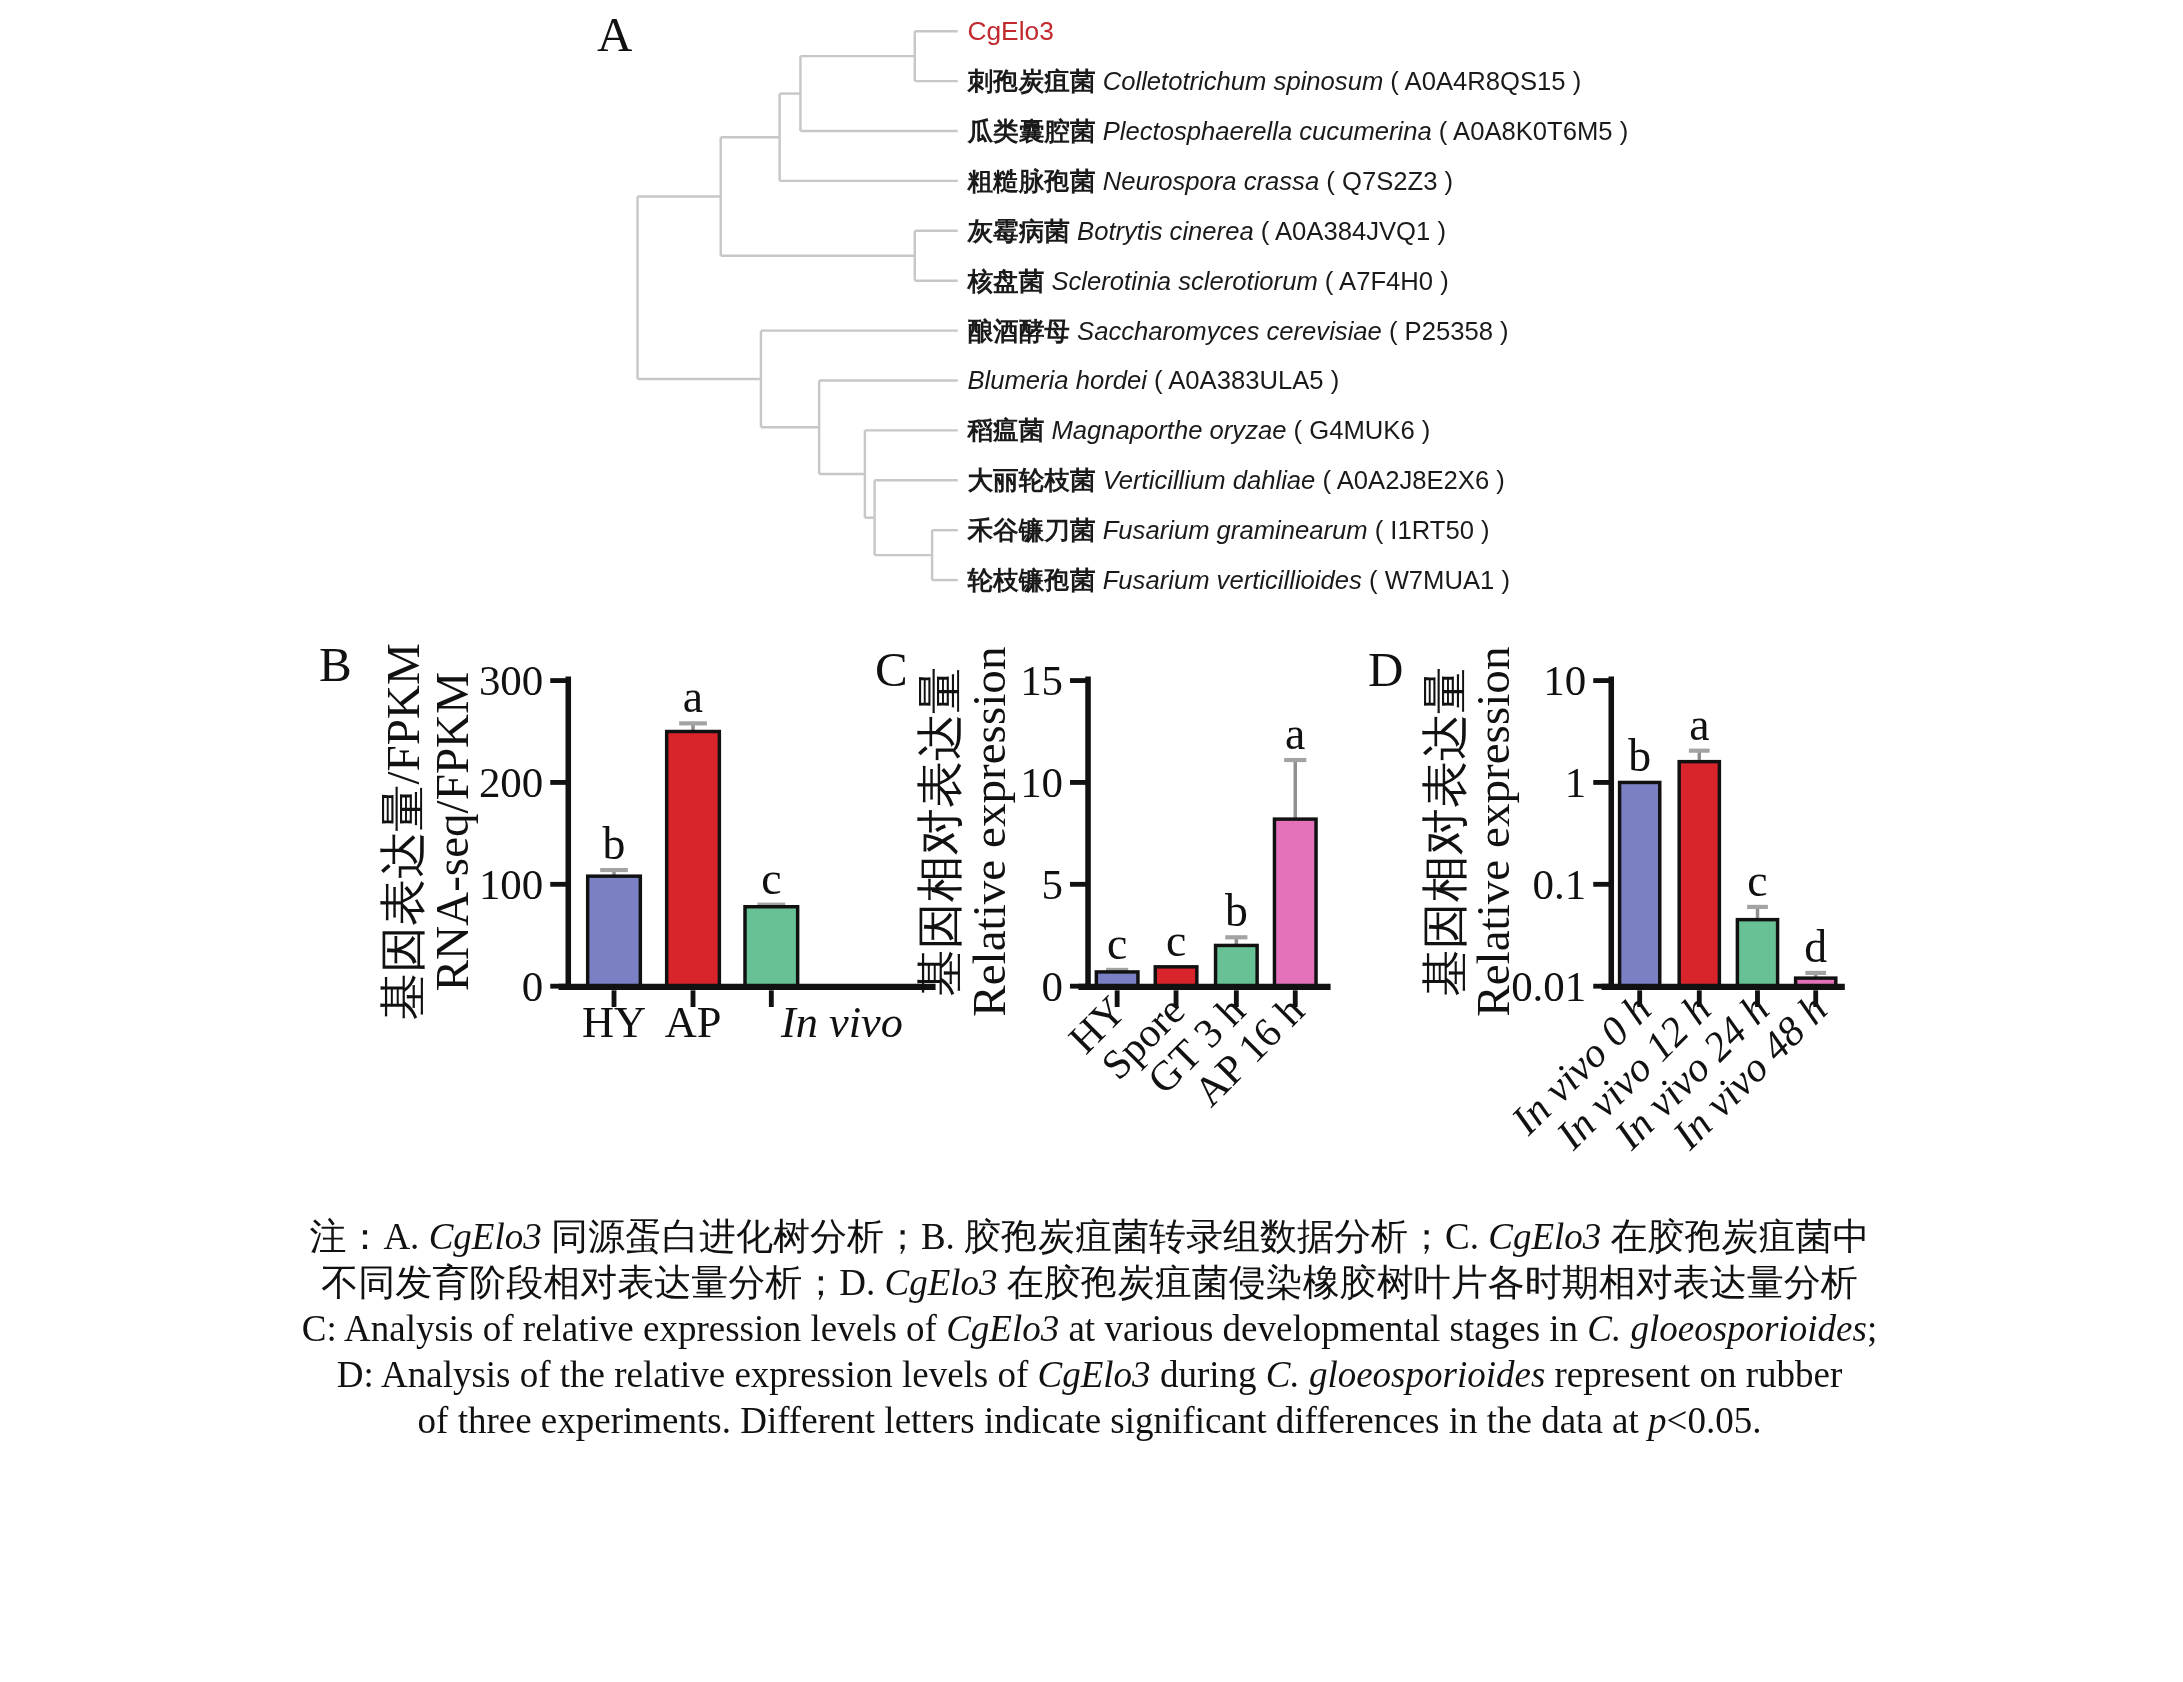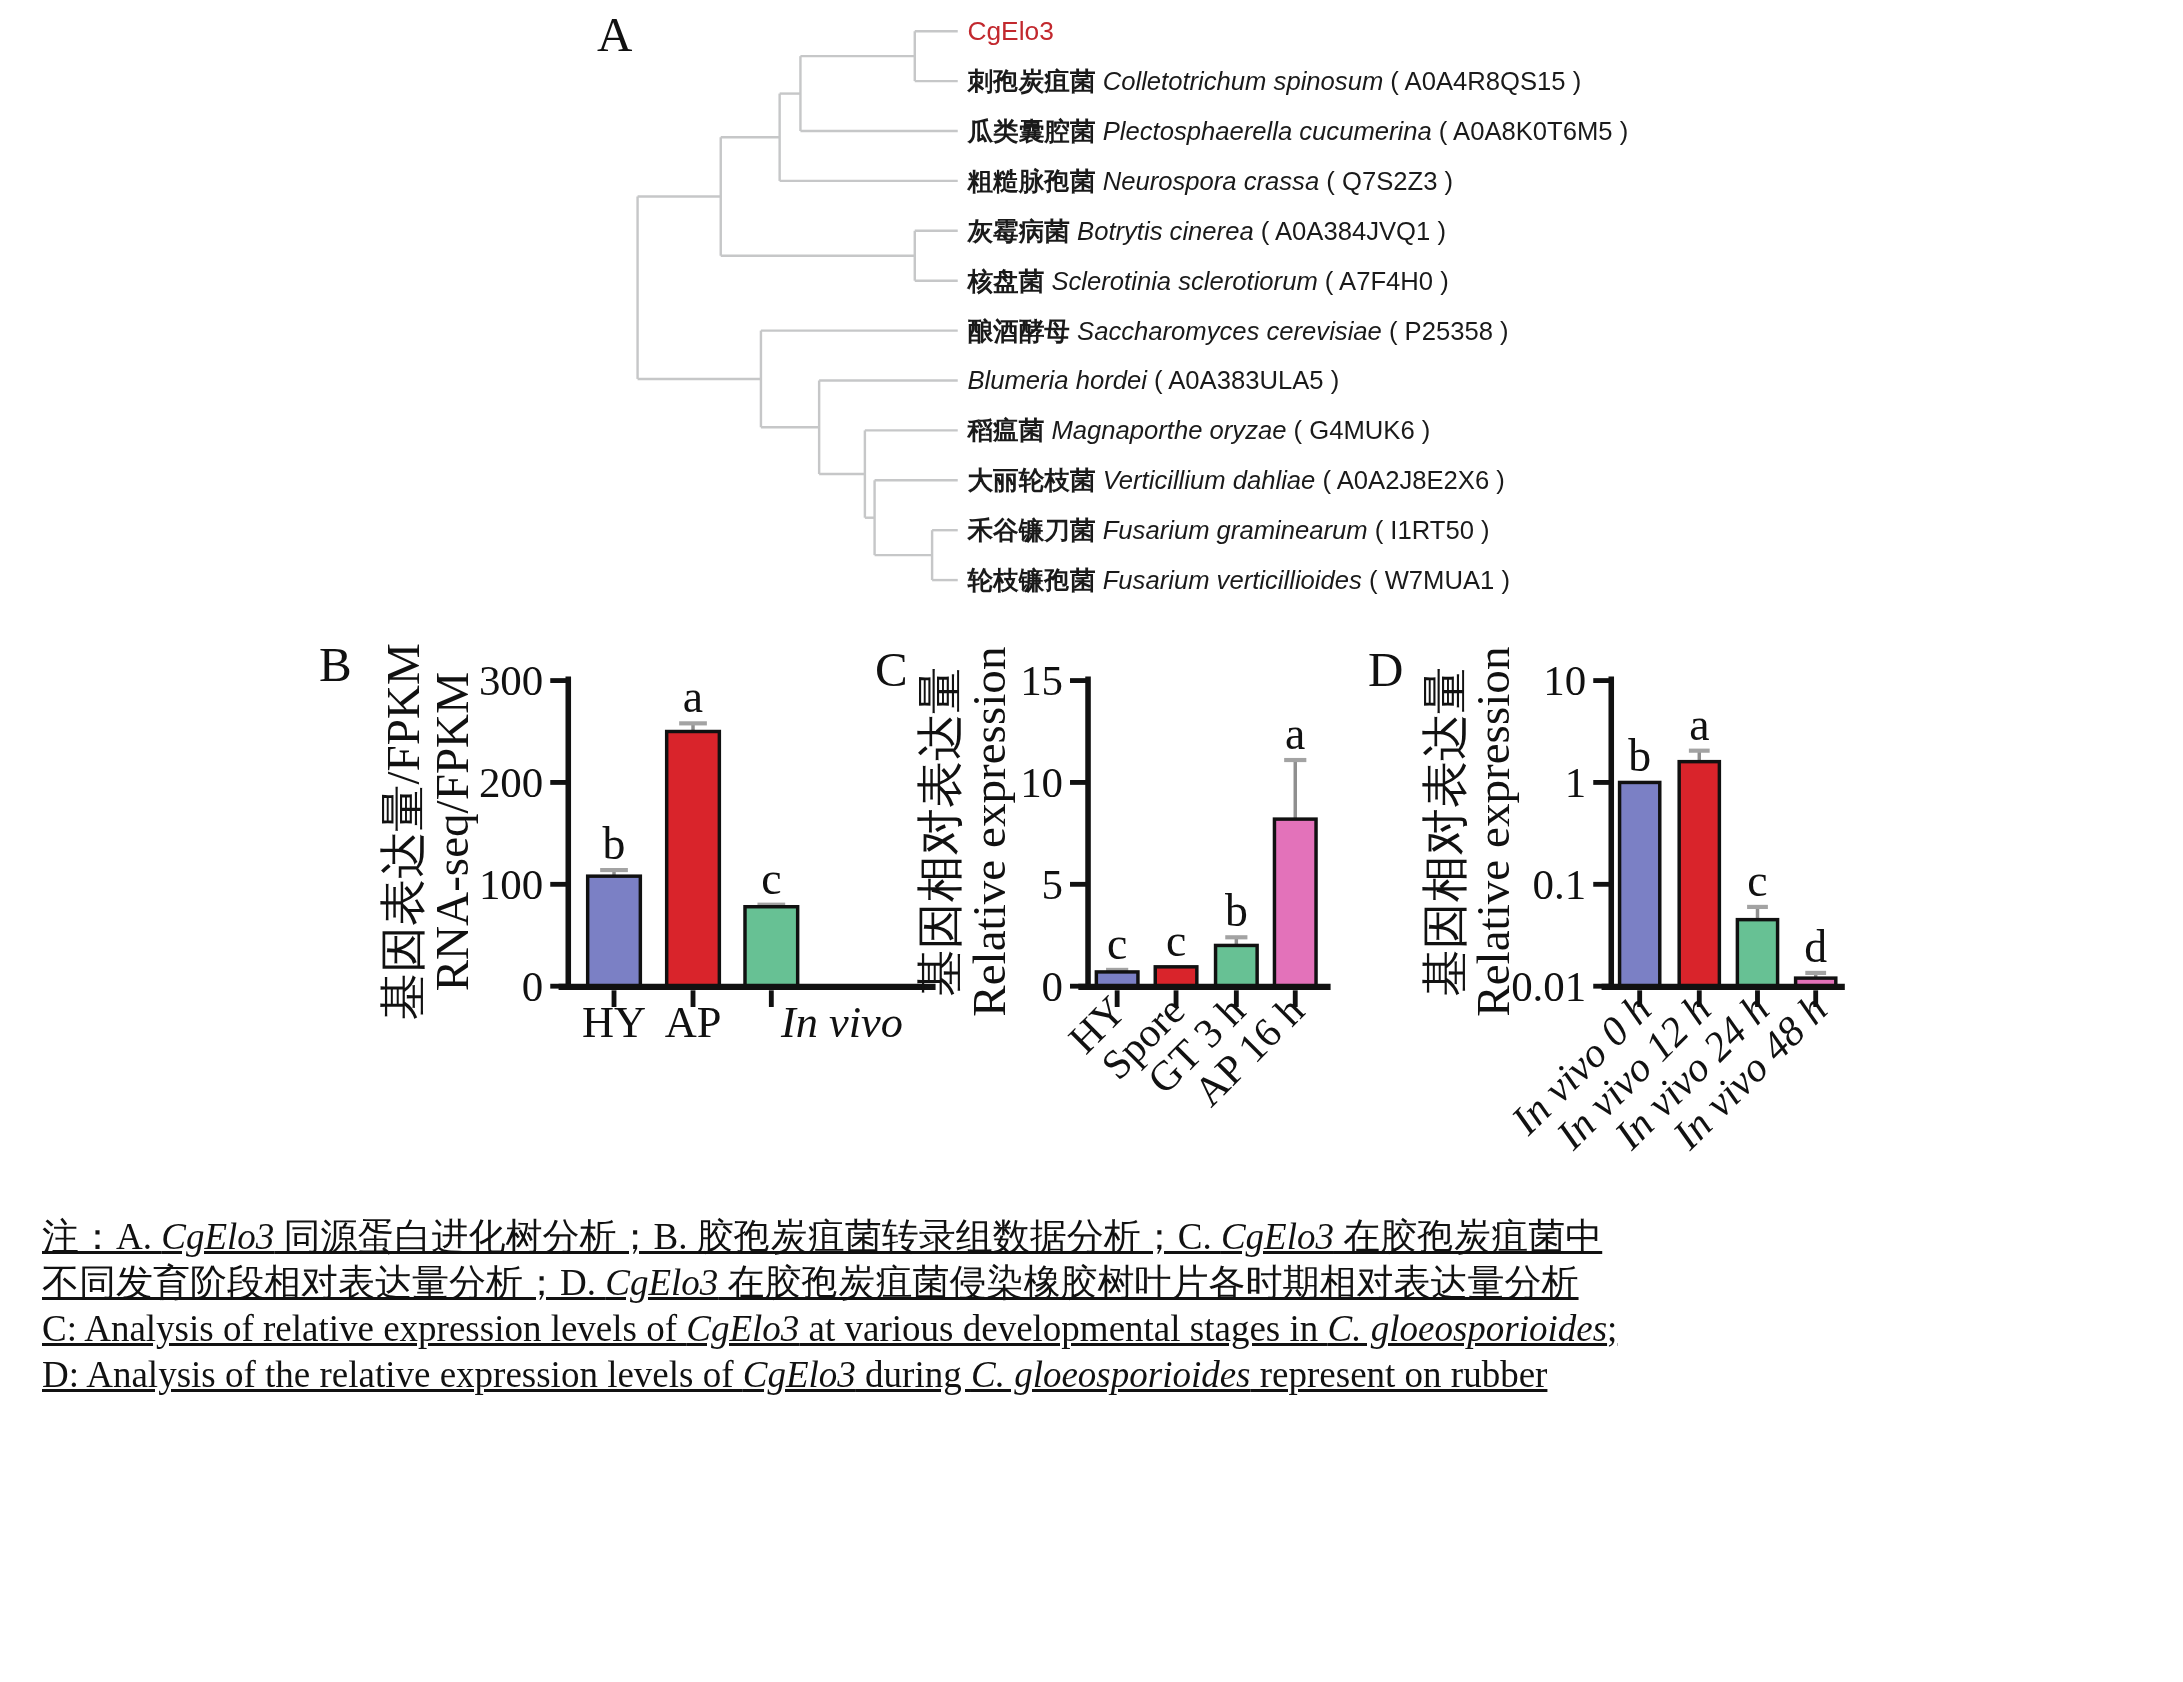--- a/index.html
+++ b/index.html
@@ -1,21 +1,21 @@
 <!DOCTYPE html>
 <html style="font-size:11px"><head>
 <meta charset="utf-8">
 <style>
   html,body{margin:0;padding:0;background:#ffffff;}
   #canvas{position:relative;width:2183px;height:1682px;background:#ffffff;overflow:hidden;
           font-family:"Liberation Serif","DejaVu Serif",serif;}
   #fig-svg{position:absolute;left:0;top:0;}
   .panel-letter{position:absolute;font-family:"Liberation Serif","DejaVu Serif",serif;
                 font-size:49px;color:#111;line-height:1;}
-  #caption{position:absolute;left:42px;right:46px;top:1214px;color:#111;text-decoration:underline;}
+  #caption{position:absolute;left:42px;right:46px;top:1214px;text-align:center;color:#111;}
   .caption-line{font-size:37px;line-height:46px;white-space:nowrap;
                 font-family:"Liberation Serif","DejaVu Serif",serif;}
   .sans-text{font-family:"Liberation Sans","DejaVu Sans",sans-serif;}
 </style>
 </head>
 <body>
 
 <div id="canvas">
   <svg id="fig-svg" width="2183" height="1682" viewBox="0 0 3150 2427">
       <g>
@@ -174,15 +174,16 @@
   <div class="panel-letter" style="left:597px;top:9.7px">A</div>
   <div class="panel-letter" style="left:319px;top:640px">B</div>
   <div class="panel-letter" style="left:875px;top:645px">C</div>
   <div class="panel-letter" style="left:1368px;top:645px">D</div>
 
   <div id="caption">
       <div class="caption-line"><span>注：A. </span><i>CgElo3</i><span> 同源蛋白进化树分析；B. 胶孢炭疽菌转录组数据分析；C. </span><i>CgElo3</i><span> 在胶孢炭疽菌中</span></div>
       <div class="caption-line"><span>不同发育阶段相对表达量分析；D. </span><i>CgElo3</i><span> 在胶孢炭疽菌侵染橡胶树叶片各时期相对表达量分析</span></div>
       <div class="caption-line"><span>C: Analysis of relative expression levels of </span><i>CgElo3</i><span> at various developmental stages in </span><i>C. gloeosporioides</i><span>;</span></div>
       <div class="caption-line"><span>D: Analysis of the relative expression levels of </span><i>CgElo3</i><span> during </span><i>C. gloeosporioides</i><span> represent on rubber</span></div>
+      <div class="caption-line"><span>of three experiments. Different letters indicate significant differences in the data at </span><i>p</i><span>&lt;0.05.</span></div>
     </div>
 </div>
 
 
 </body></html>

